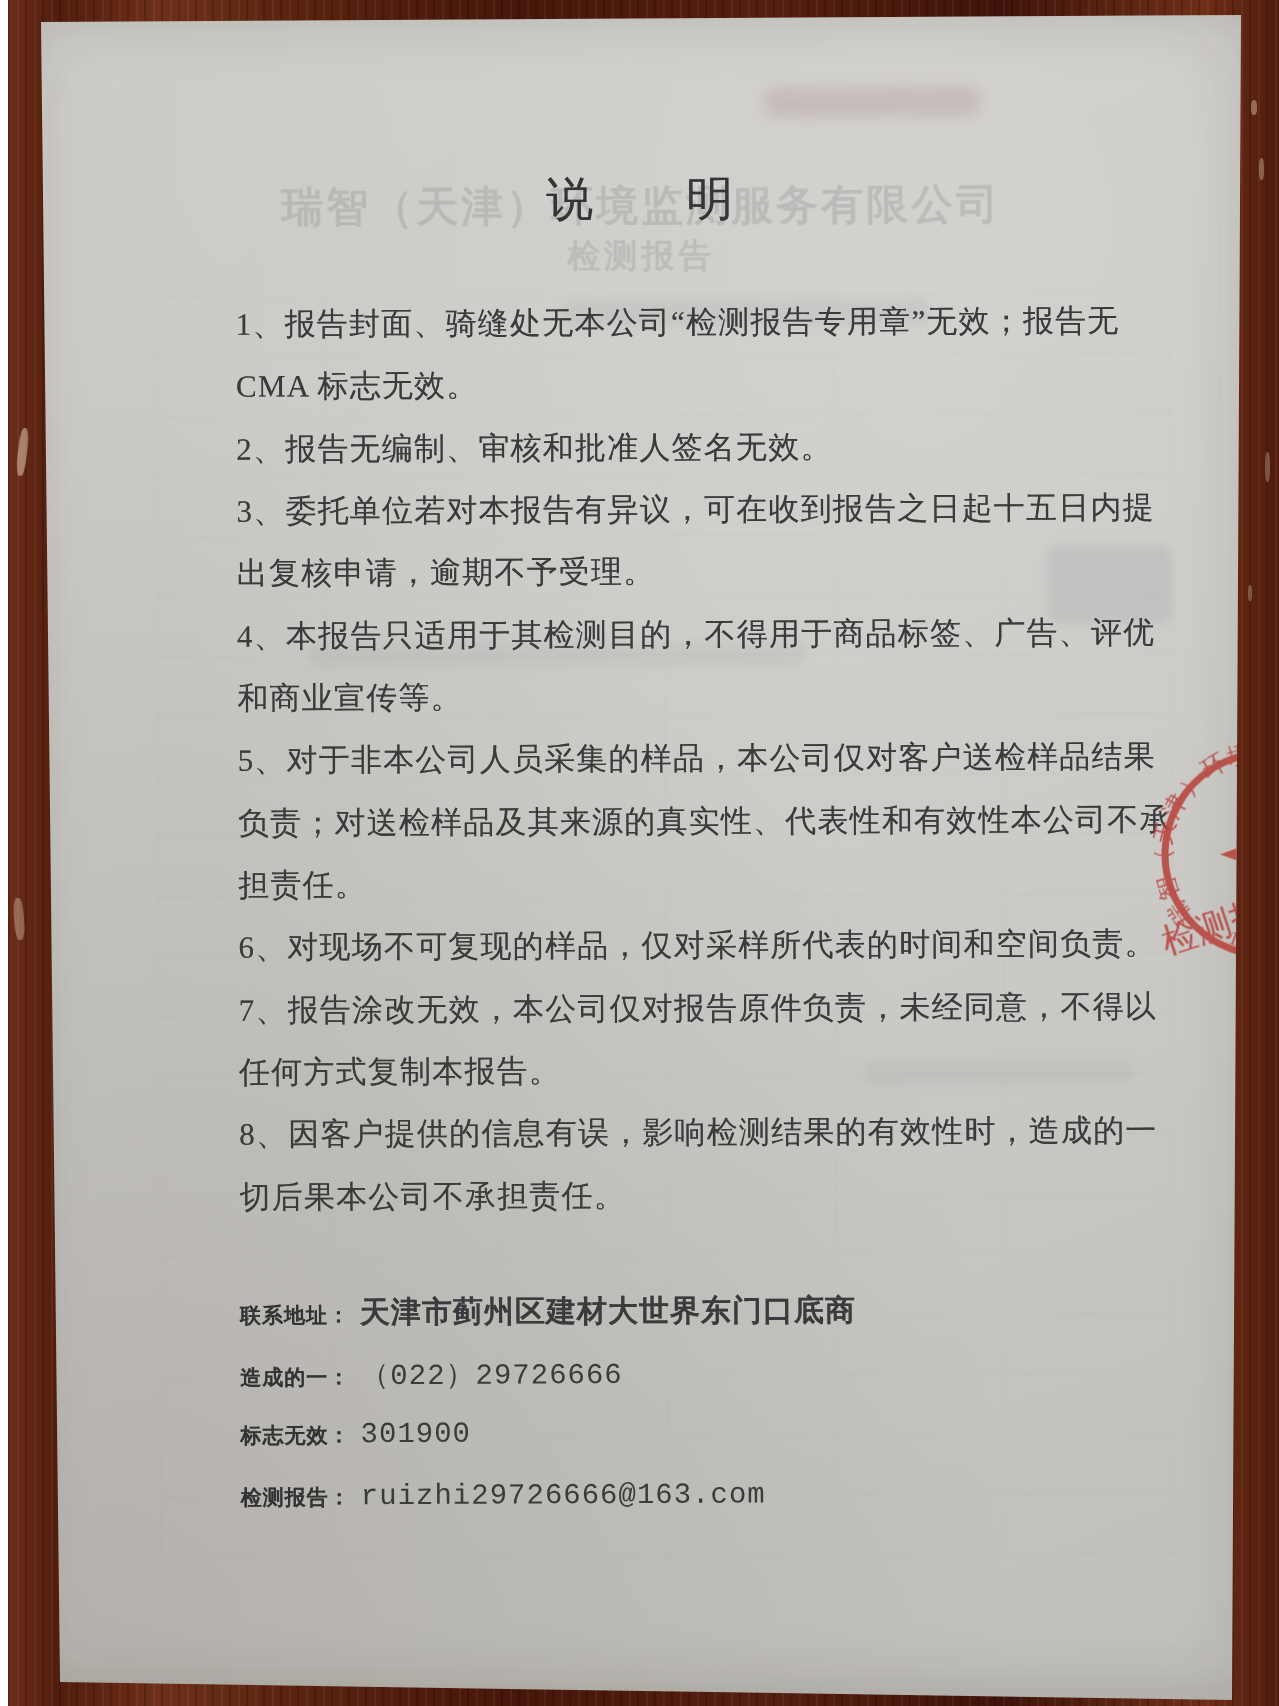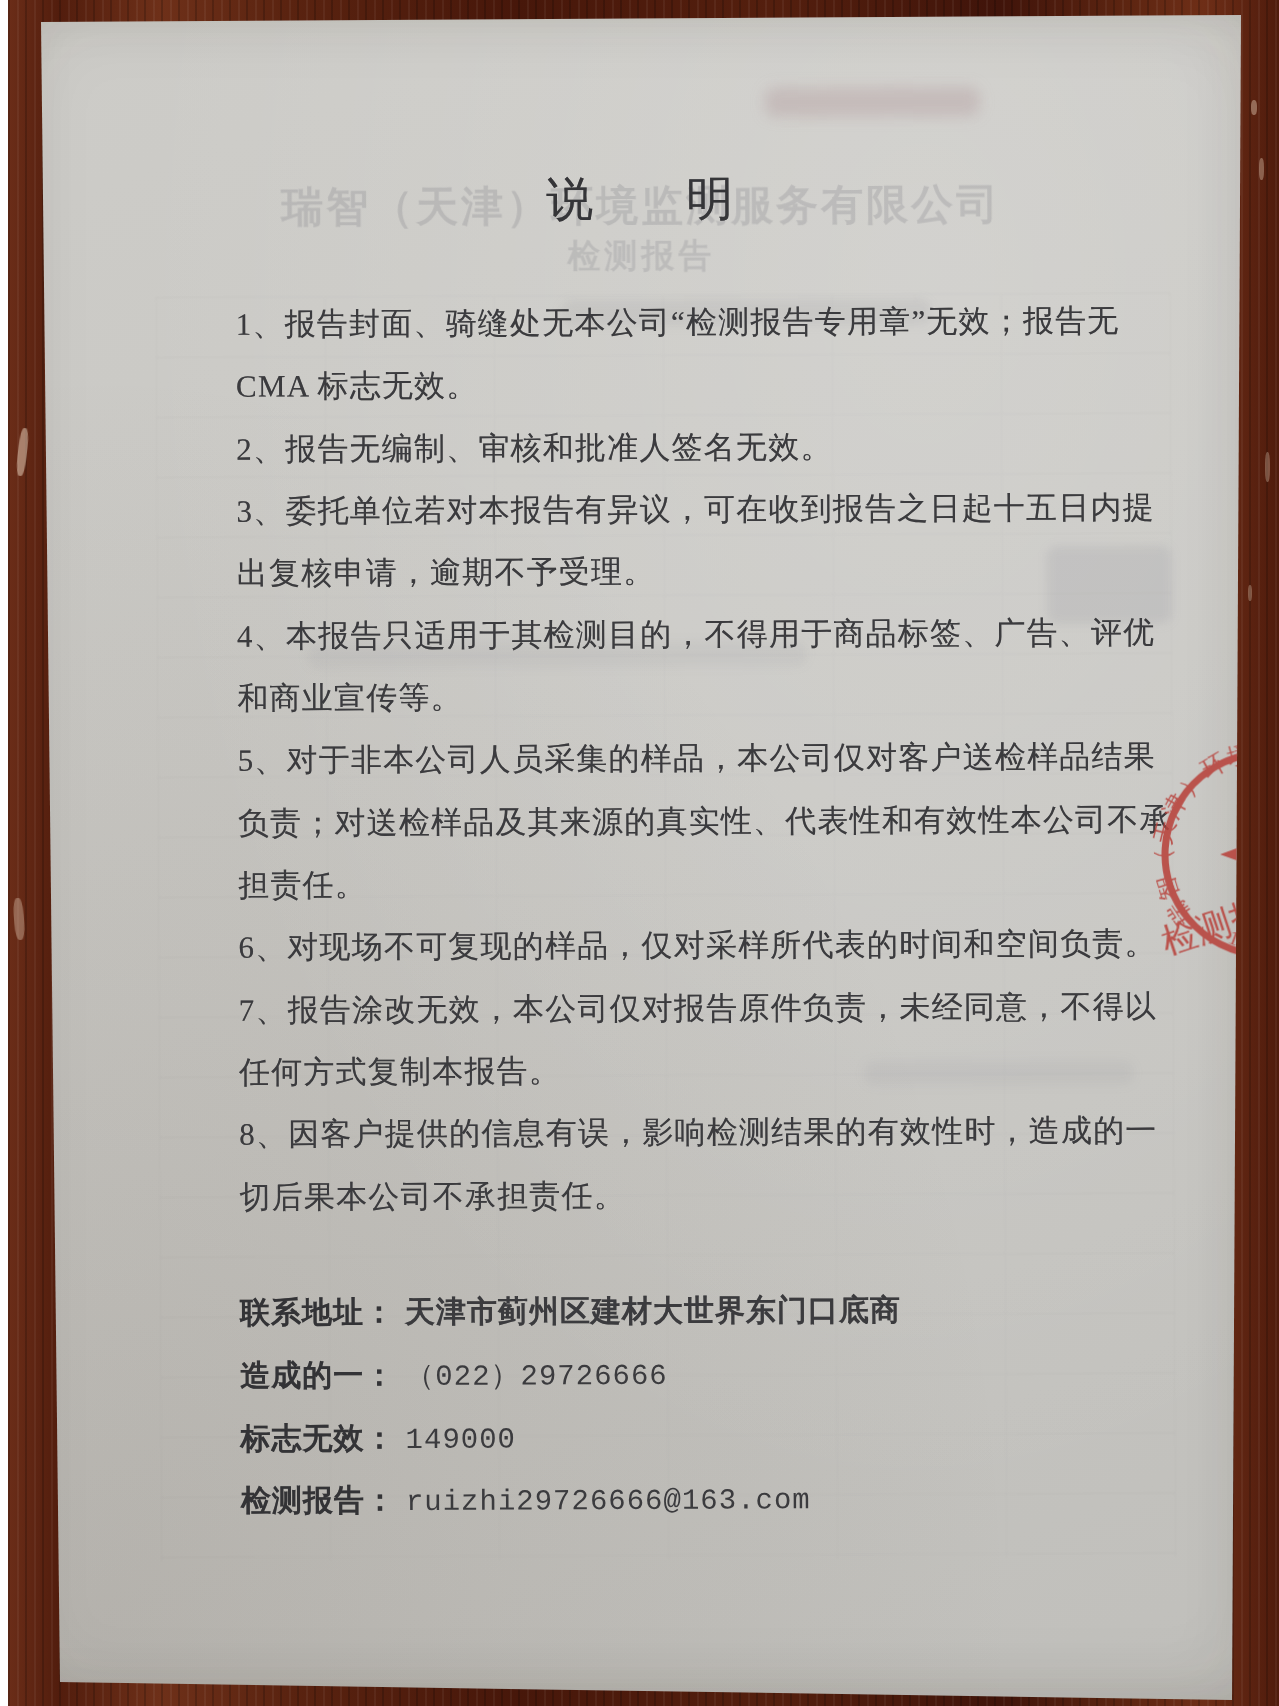--- a/index.html
+++ b/index.html
@@ -63,21 +63,21 @@
   }
   .note-line{
     position:absolute;left:230px;width:900px;height:40px;
     font-size:31px;line-height:38px;letter-spacing:1.2px;
     color:#3b3b3e;white-space:nowrap;
     text-shadow:0 0 .5px rgba(59,59,62,.55);
   }
   .contact-row{position:absolute;left:230px;display:flex;align-items:baseline;white-space:nowrap;}
   .contact-label{
     font-family:"Liberation Sans","DejaVu Sans",sans-serif;
-    font-weight:700;font-size:30px;color:#333336;letter-spacing:1px;
+    font-weight:700;font-size:21px;color:#333336;letter-spacing:1px;
     text-shadow:0 0 .5px rgba(51,51,54,.5);
   }
   .contact-value{margin-left:10px;font-size:30px;color:#3b3b3e;}
   .value-cjk{font-weight:700;letter-spacing:1px;font-family:"Liberation Serif","DejaVu Serif",serif;text-shadow:0 0 .5px rgba(59,59,62,.5);}
   .value-mono{font-family:"Liberation Mono","DejaVu Sans Mono",monospace;font-size:29px;letter-spacing:1px;}
 
   .stamp{position:absolute;left:1108px;top:707px;width:300px;height:300px;opacity:.88;filter:blur(.4px);}
   .stamp svg{overflow:visible;}
 </style>
 </head>
@@ -126,21 +126,21 @@
       <div class="contact-row" style="top:1291px">
         <span class="contact-label">联系地址：</span>
         <span class="contact-value value-cjk">天津市蓟州区建材大世界东门口底商</span>
       </div>
       <div class="contact-row" style="top:1354px">
         <span class="contact-label">造成的一：</span>
         <span class="contact-value value-mono">（022）29726666</span>
       </div>
       <div class="contact-row" style="top:1417px">
         <span class="contact-label">标志无效：</span>
-        <span class="contact-value value-mono">149000</span>
+        <span class="contact-value value-mono">301900</span>
       </div>
       <div class="contact-row" style="top:1479px">
         <span class="contact-label">检测报告：</span>
         <span class="contact-value value-mono">ruizhi29726666@163.com</span>
       </div>
 
       <div class="stamp">
         <svg width="300" height="300" viewBox="-150 -150 300 300" xmlns="http://www.w3.org/2000/svg">
           <g transform="rotate(-18)" fill="#b8423c">
             <circle r="101" fill="none" stroke="#b8423c" stroke-width="7"></circle>

